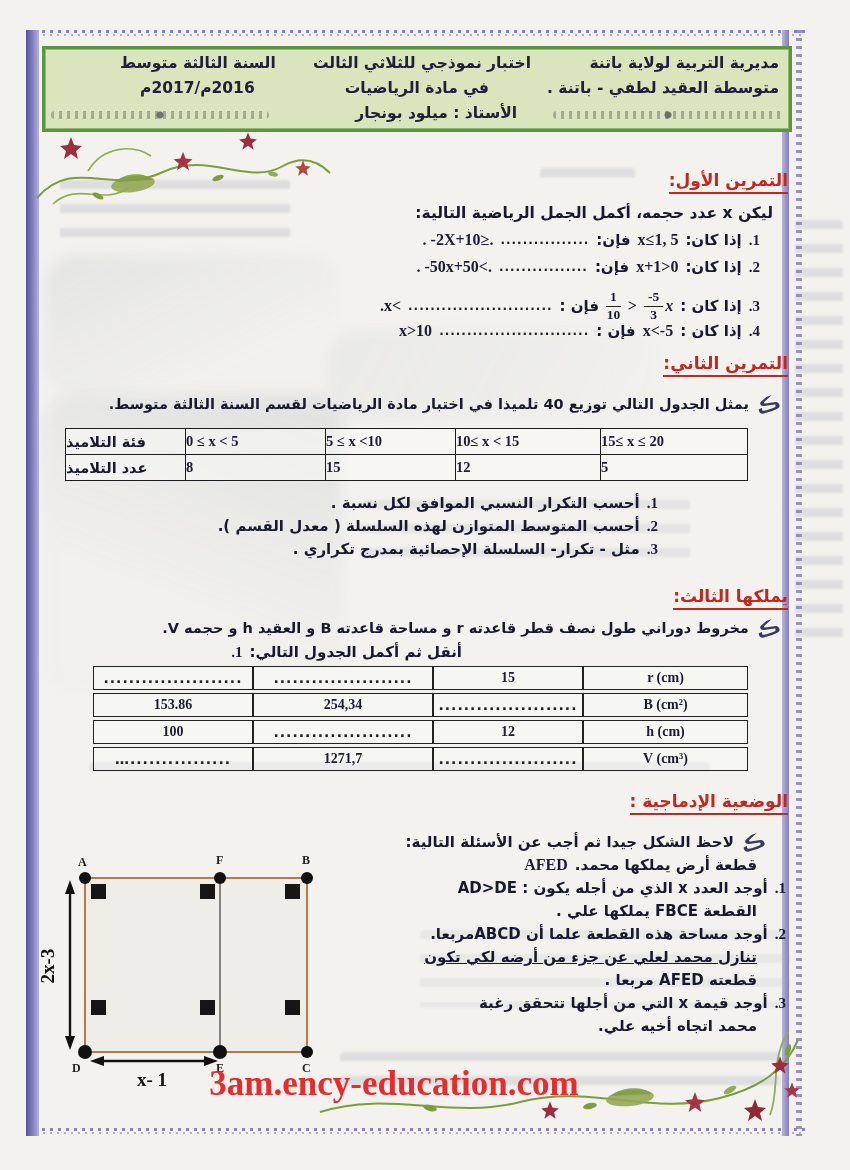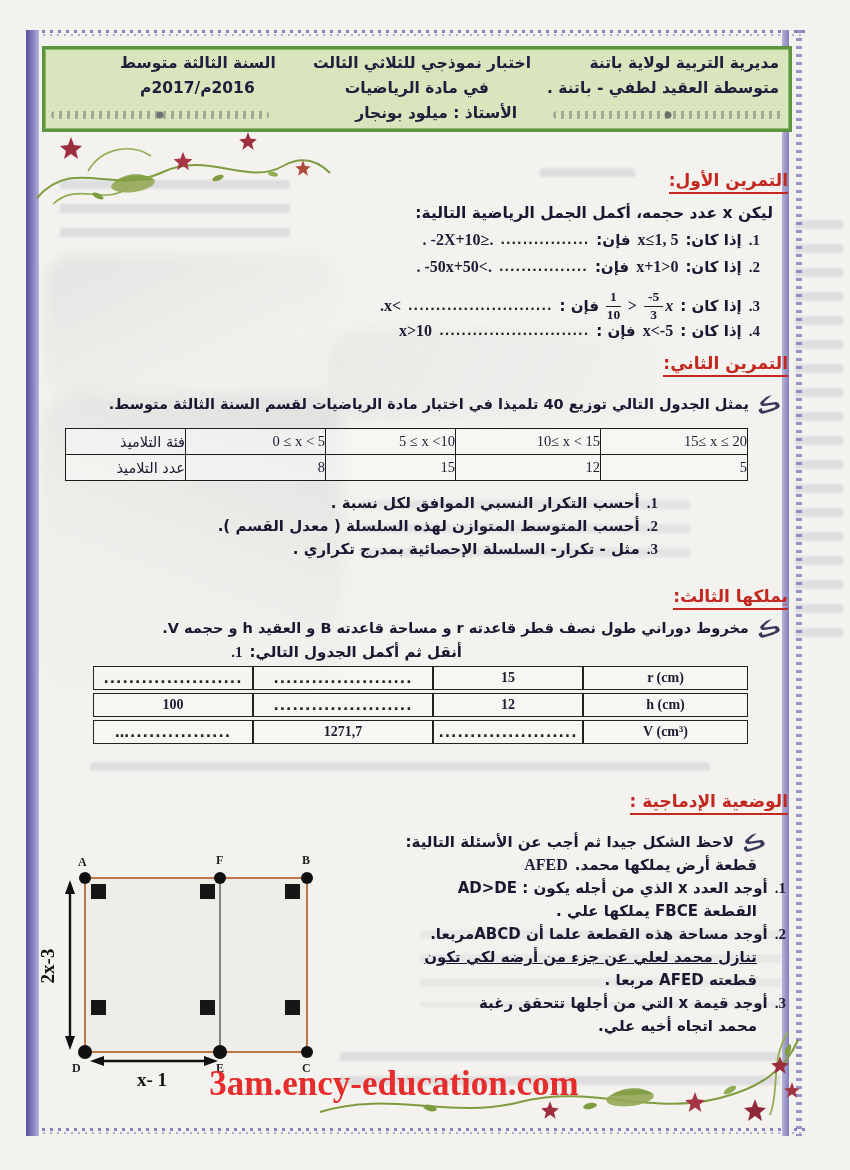--- a/index.html
+++ b/index.html
@@ -32,21 +32,21 @@
   .num{direction:ltr;unicode-bidi:isolate;font-family:"Liberation Serif",serif;font-weight:700;font-size:15px;}
   .dots{font-weight:700;font-size:12px;letter-spacing:1px;color:#222;}
   .mrow{display:flex;direction:rtl;align-items:center;gap:7px;}
   .pen{display:inline-block;font-size:19px;color:#39395a;transform:rotate(-18deg);font-weight:700;}
   .frac{display:inline-flex;flex-direction:column;align-items:center;line-height:1.05;direction:ltr;
         font-family:"Liberation Serif",serif;font-weight:700;font-size:13.5px;color:#181830;}
   .frac .fn{border-bottom:1.4px solid #222;padding:0 4px 1px;}
   .frac .fd{padding-top:1px;}
   
   table{border-collapse:collapse;table-layout:fixed;}
-  .t1 td{border:1.7px solid #1c1c1c;text-align:right;font-weight:400;padding:0;height:25px;
+  .t1 td{border:1.7px solid #1c1c1c;text-align:left;font-weight:700;padding:0;height:25px;
          font-size:14.5px;background:rgba(250,250,247,.55);}
   .t2{border-collapse:separate;border-spacing:0 3px;}
   .t2 td{border:1.6px solid #222;text-align:center;font-weight:700;height:20px;font-size:14px;
          background:rgba(250,250,247,.5);}
   .lserif{font-family:"Liberation Serif",serif;}
   
   .ghostline{position:absolute;background:repeating-linear-gradient(180deg,rgba(100,110,145,.14) 0 9px,transparent 9px 24px);
              filter:blur(1.2px);border-radius:4px;}
   .ghostblob{position:absolute;filter:blur(7px);border-radius:30px;}
   
@@ -223,20 +223,26 @@
         <col style="width:165px">
       </colgroup>
     <tbody>
         <tr>
       <td class="dots">......................</td>
       <td class="dots">......................</td>
       <td class="lserif">15</td>
       <td class="lserif">r (cm)</td>
     </tr>
     <tr>
+      <td class="lserif">153.86</td>
+      <td class="lserif">254,34</td>
+      <td class="dots">......................</td>
+      <td class="lserif">B (cm²)</td>
+    </tr>
+    <tr>
       <td class="lserif">100</td>
       <td class="dots">......................</td>
       <td class="lserif">12</td>
       <td class="lserif">h (cm)</td>
     </tr>
     <tr>
       <td class="dots">…................</td>
       <td class="lserif">1271,7</td>
       <td class="dots">......................</td>
       <td class="lserif">V (cm³)</td>

